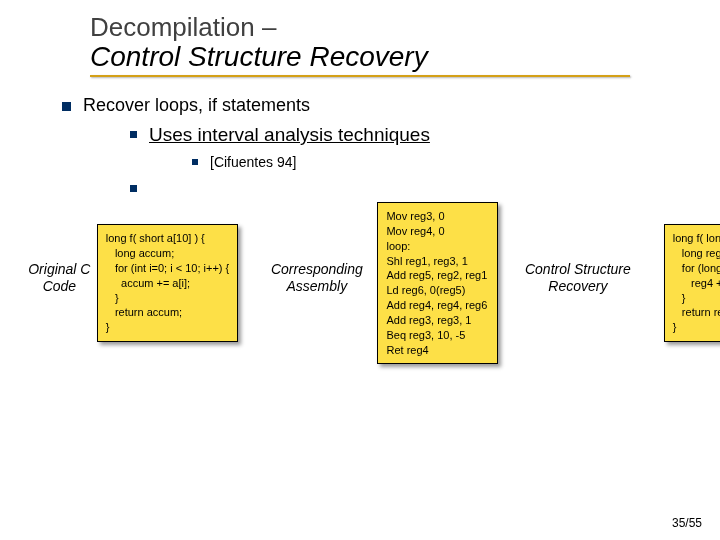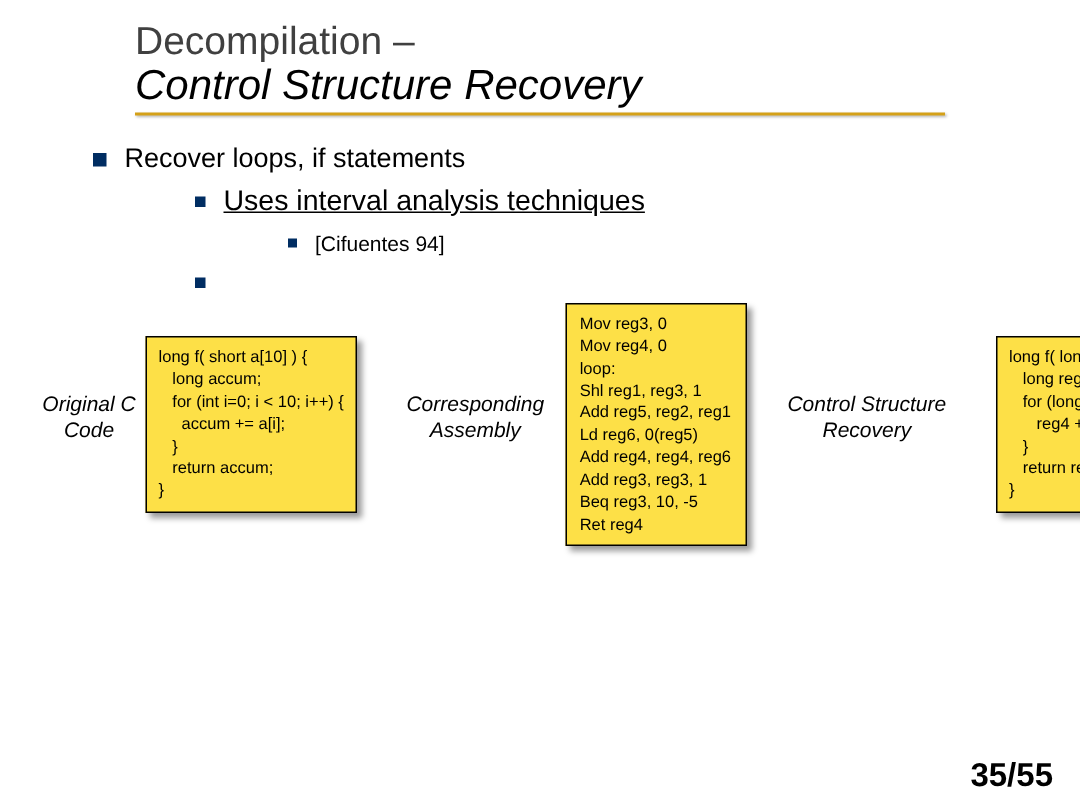--- a/index.html
+++ b/index.html
@@ -92,22 +92,22 @@
     padding: 6px 8px;
     white-space: pre;
   }
   .c1 .code-box { width: 168px; }
   .c2 .code-box { width: 150px; }
   .c3 .code-box { width: 280px; margin-left: 24px; }
   .page-num {
     position: absolute;
     bottom: 10px;
     right: 18px;
-    font-size: 22px;
-    font-weight: bold;
+    font-size: 12px;
+    font-weight: normal;
   }
 </style>
 </head>
 <body>
 
 <div class="slide">
 
   <div class="title-block">
     <div class="title-line1">Decompilation –</div>
     <div class="title-line2">Control Structure Recovery</div>

